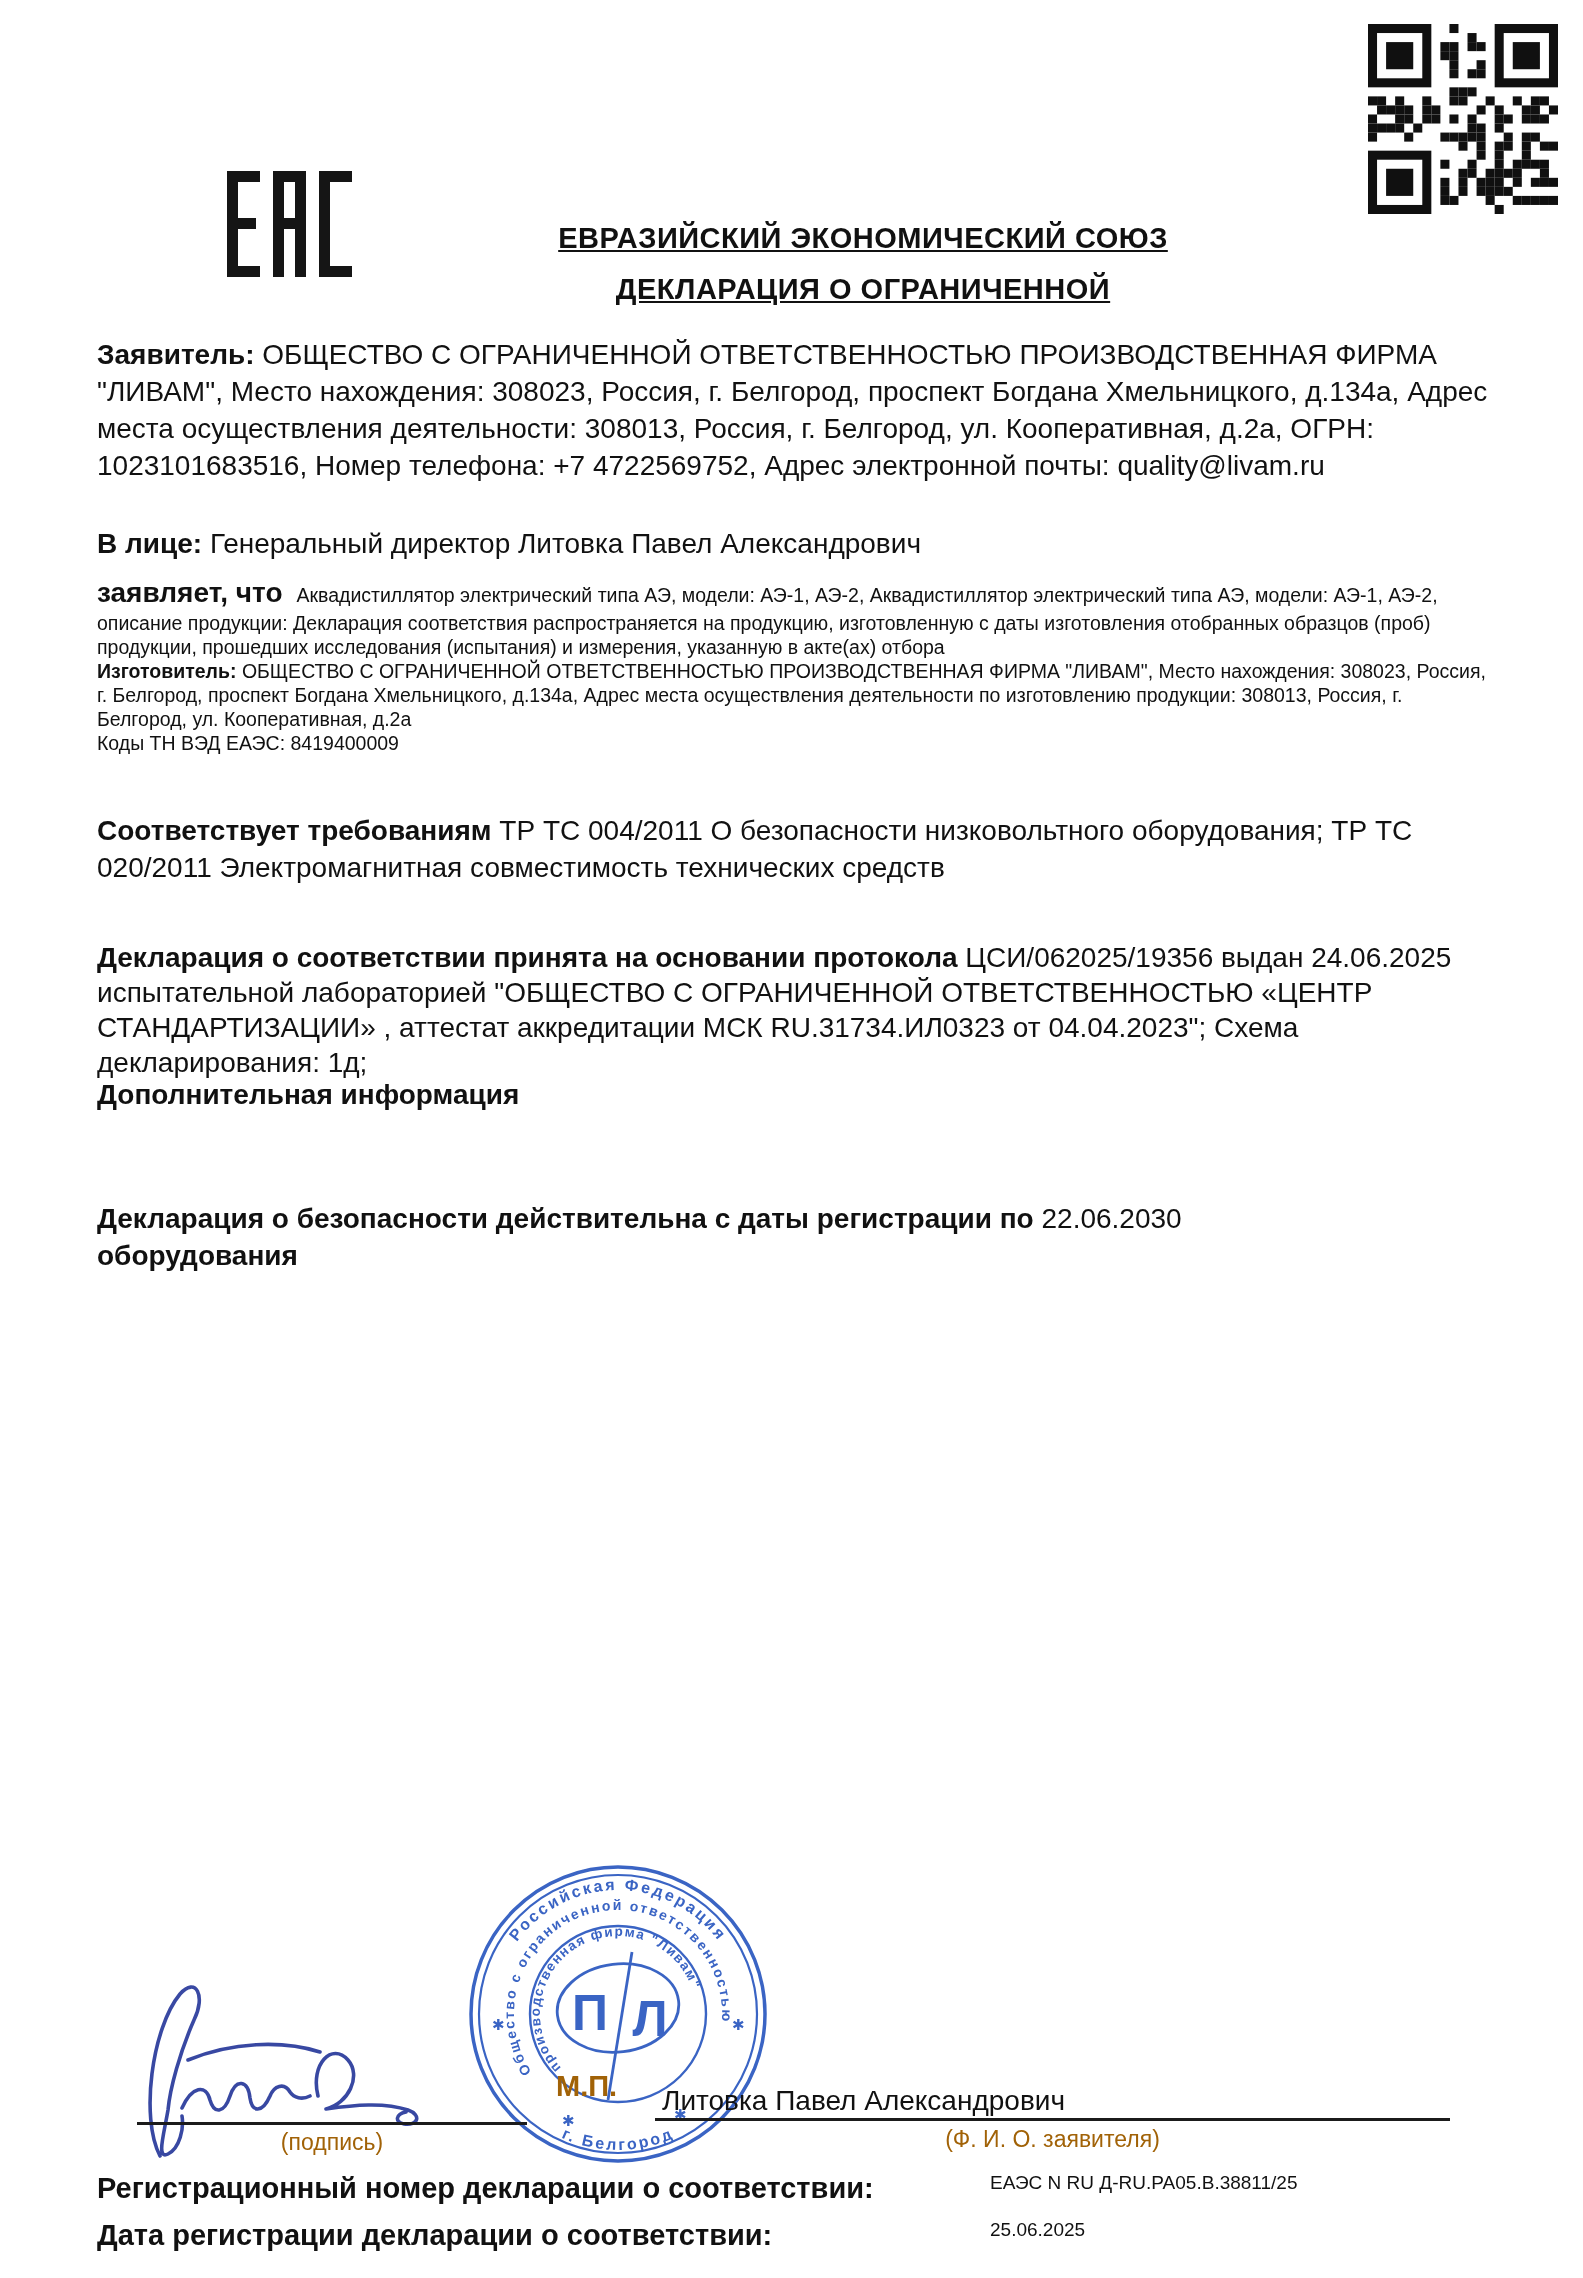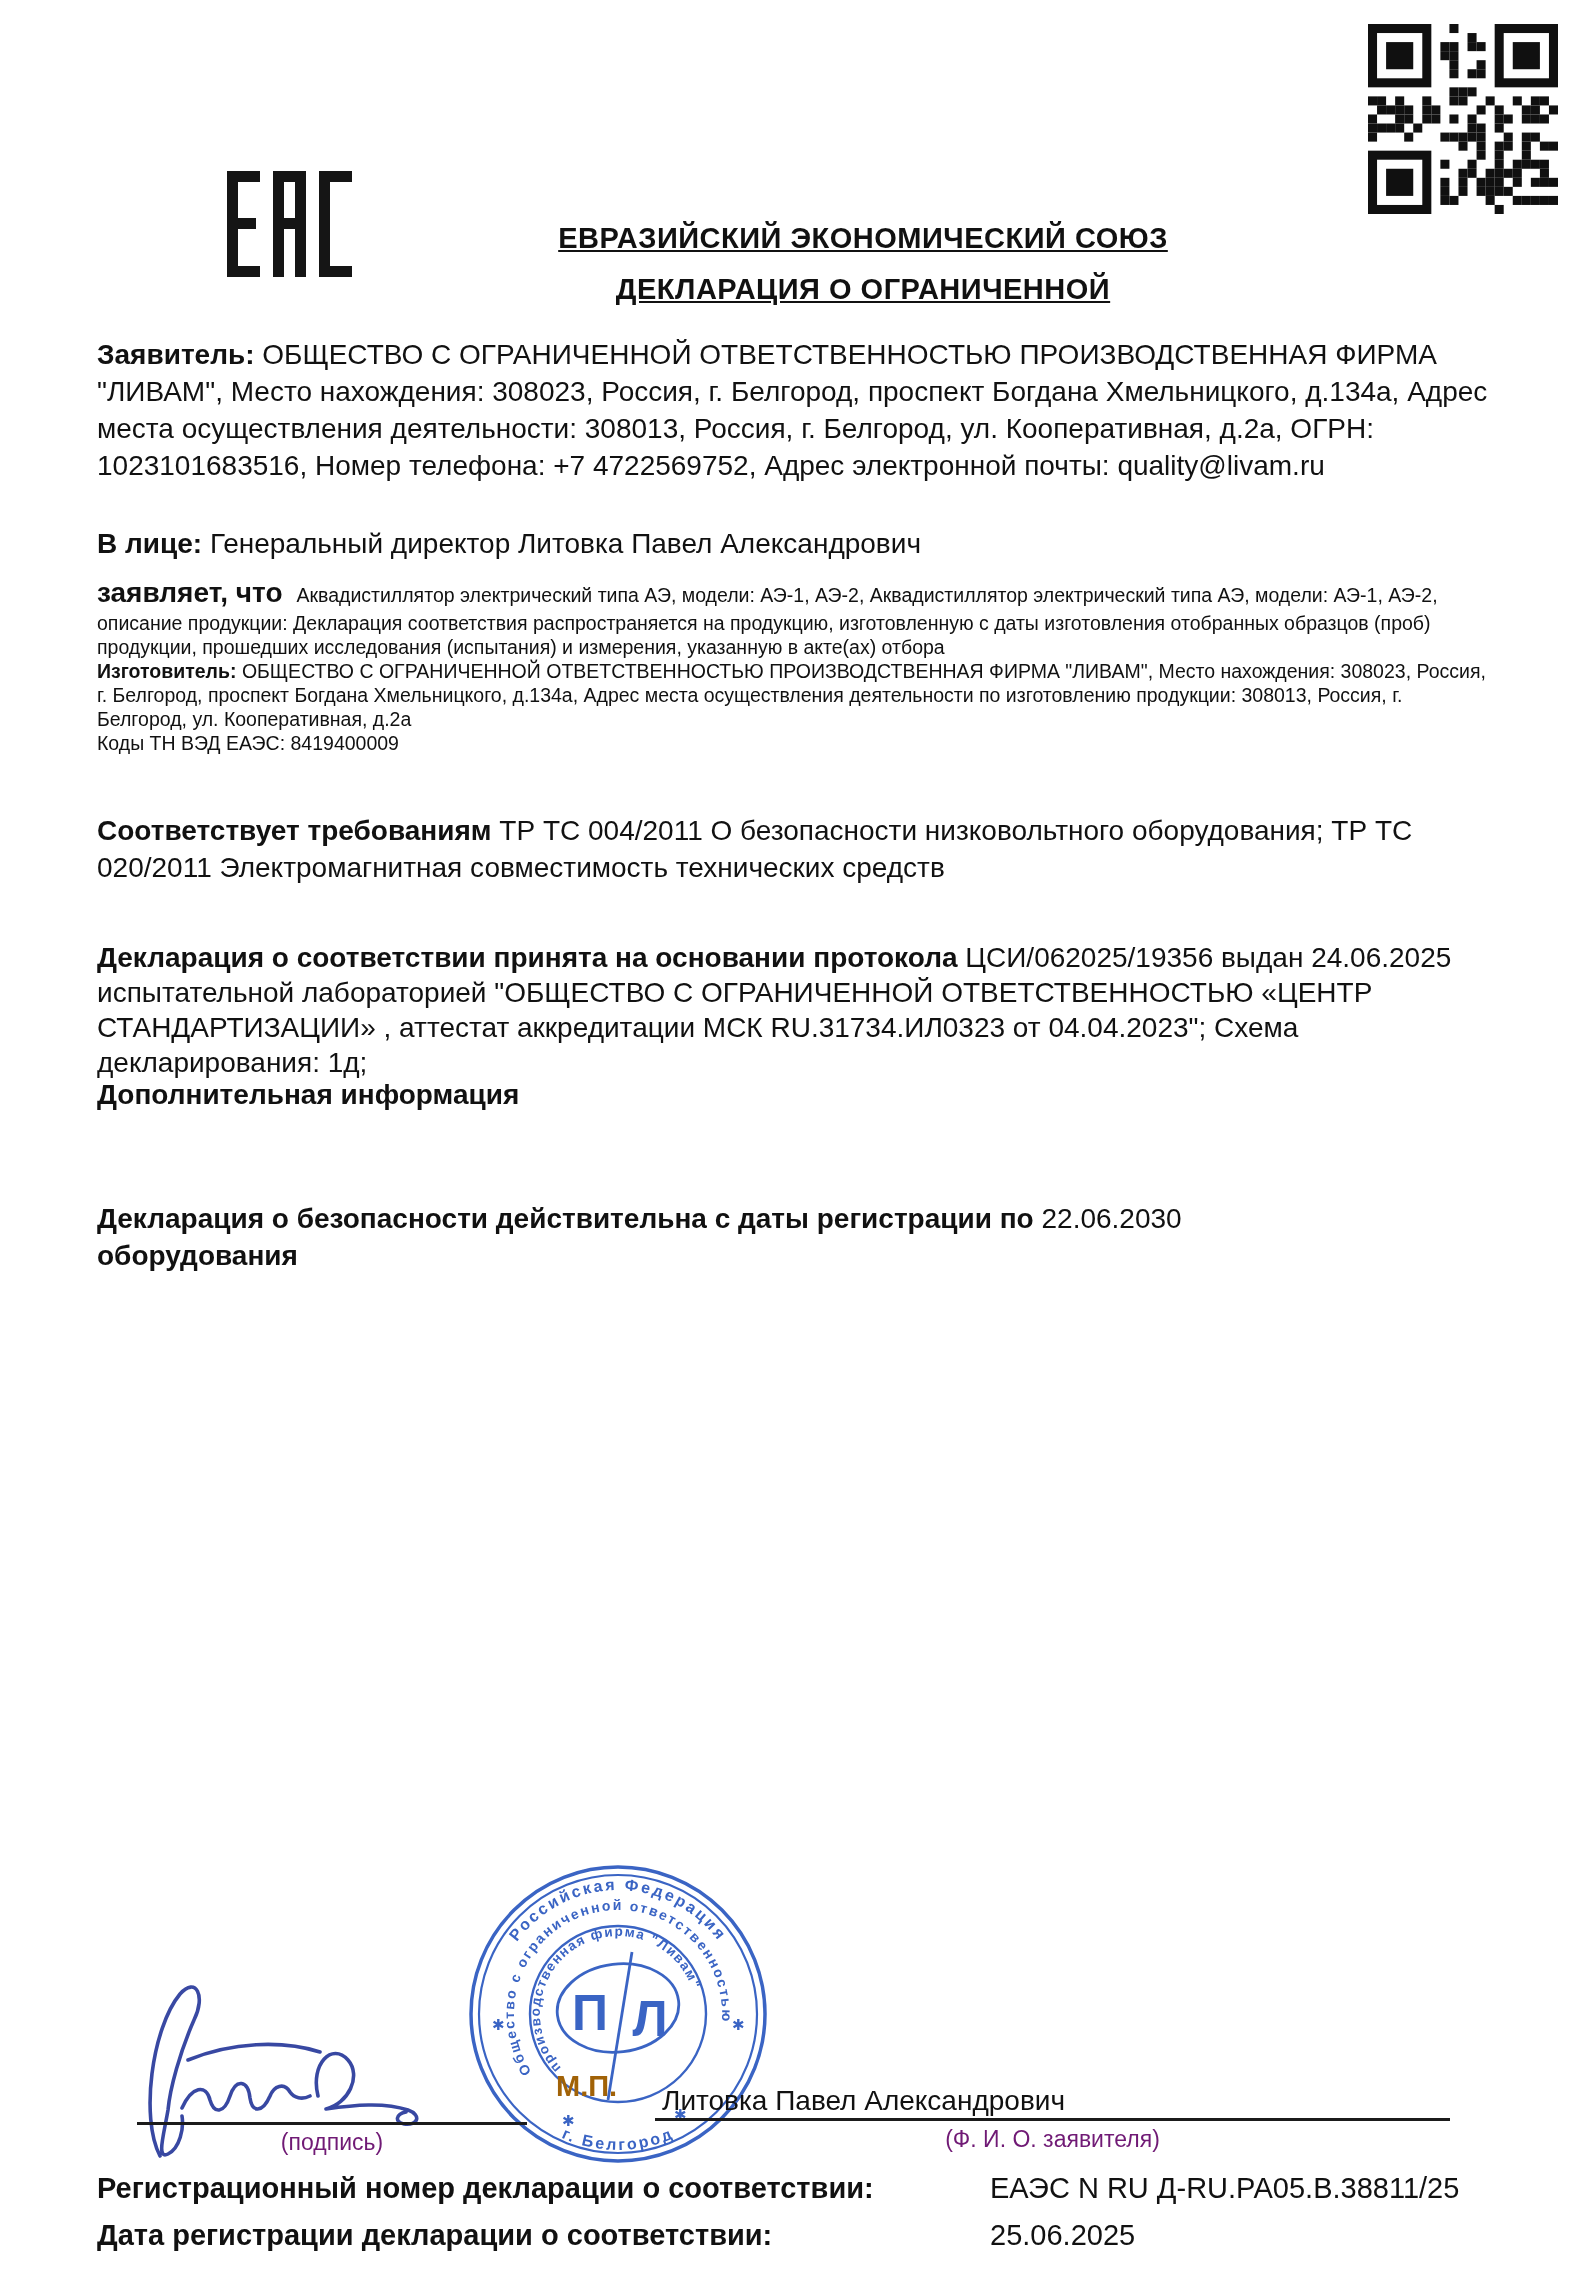--- a/index.html
+++ b/index.html
@@ -3,24 +3,24 @@
 <meta charset="utf-8">
 <style>
   html,body{margin:0;padding:0;background:#ffffff;}
   body{width:1583px;height:2278px;position:relative;font-family:"Liberation Sans",sans-serif;color:#111;overflow:hidden;}
   .abs{position:absolute;}
   .big{font-size:28px;line-height:37px;}
   .big b{font-weight:bold;}
   .small{font-size:19.5px;line-height:24px;}
   .title{font-size:29px;font-weight:bold;letter-spacing:.5px;}
   .titles{left:163px;width:1400px;text-align:center;text-decoration:underline;}
-  .caption{font-size:23px;color:#701a75;}
+  .caption{font-size:23px;color:#a16207;}
   .hline{background:#1b1b1b;height:3px;}
   .footrow-label{font-size:29px;font-weight:bold;}
-  .footrow-value{font-size:29px;}
+  .footrow-value{font-size:19px;}
   .mp{font-size:29px;font-weight:bold;color:#a16207;}
   svg text{font-family:"Liberation Sans",sans-serif;}
   .stamp-arc{font-size:16px;letter-spacing:2.5px;font-weight:bold;}
   .stamp-arc2{font-size:14px;letter-spacing:2px;font-weight:bold;}
   .stamp-arc3{font-size:13.5px;letter-spacing:1.5px;font-weight:bold;}
 </style>
 </head>
 <body>
 
 <svg class="abs" style="left:227px;top:171px" width="125" height="106" viewBox="0 0 125 106" role="img" aria-label="EAC">

